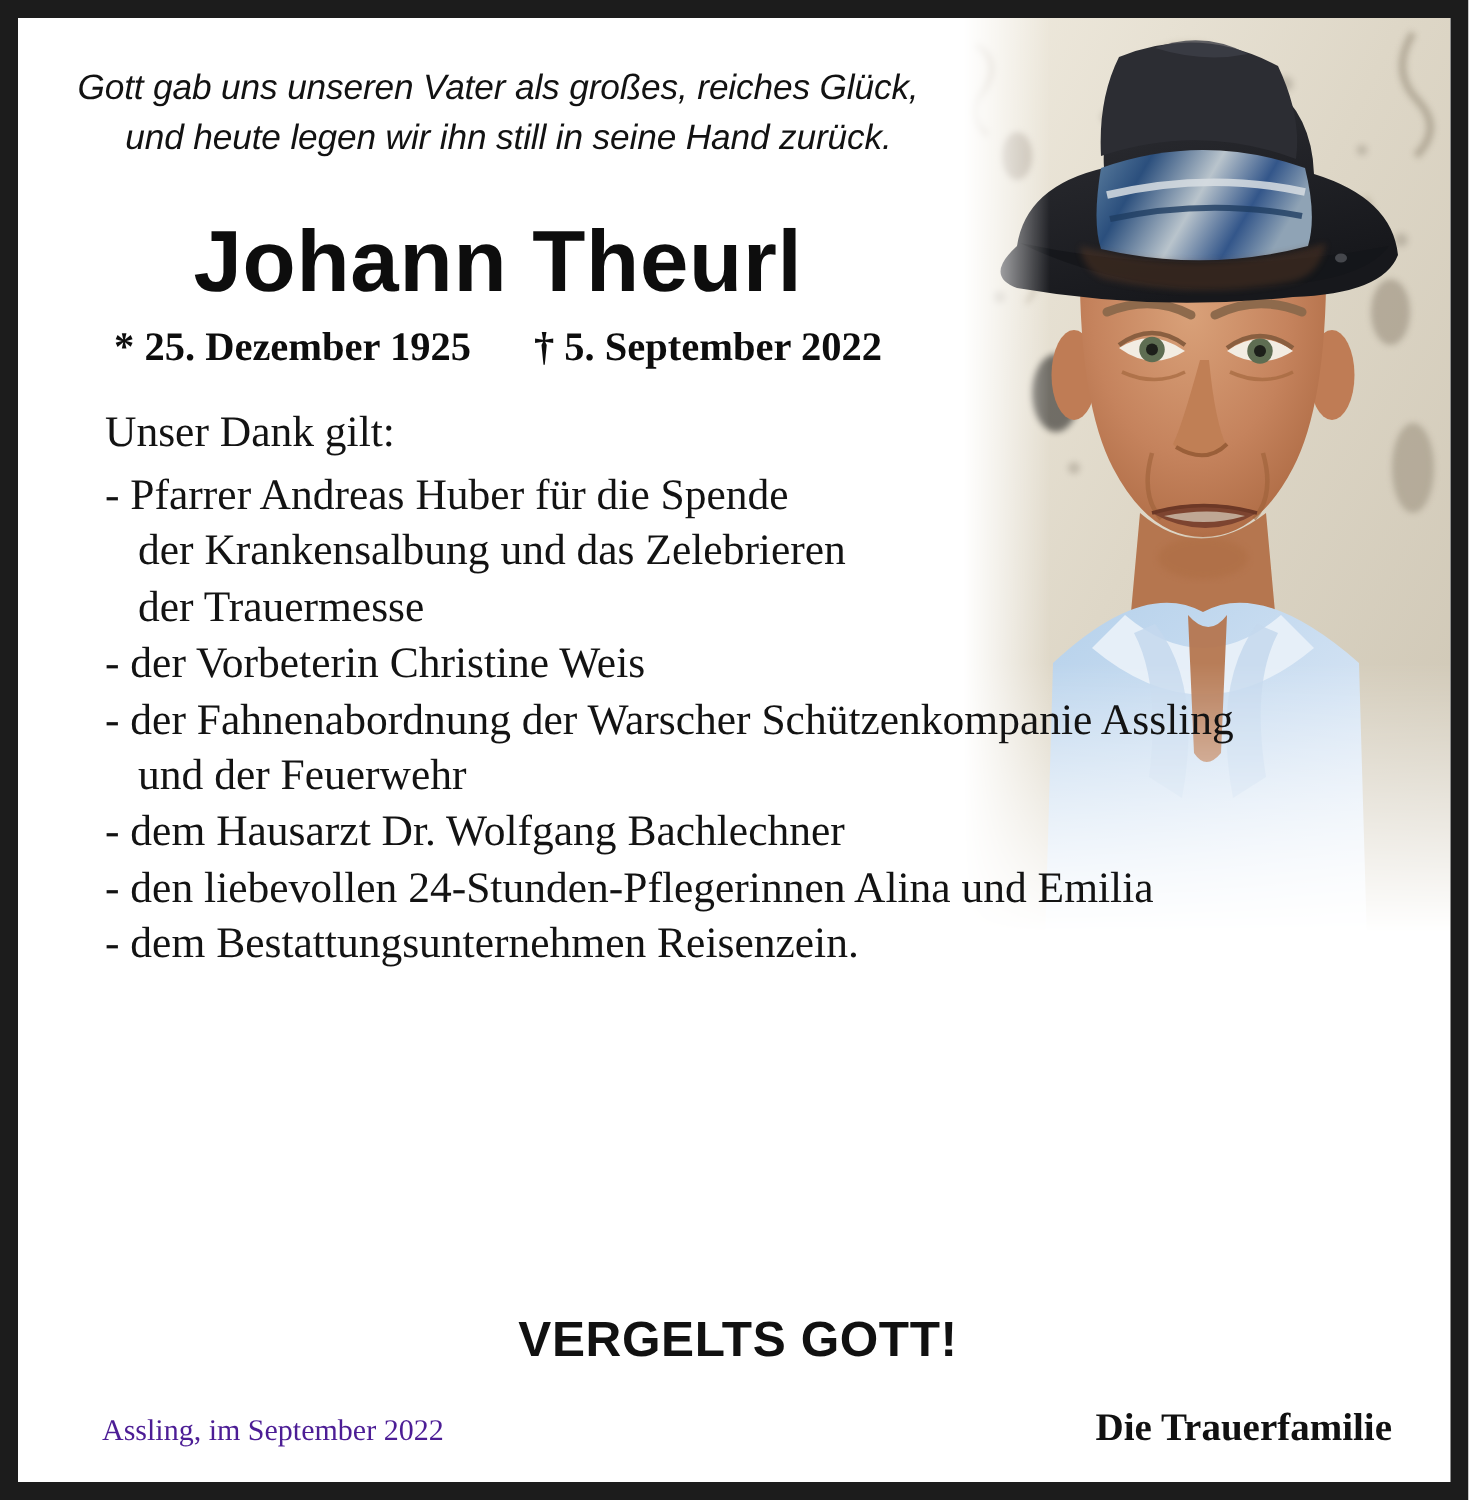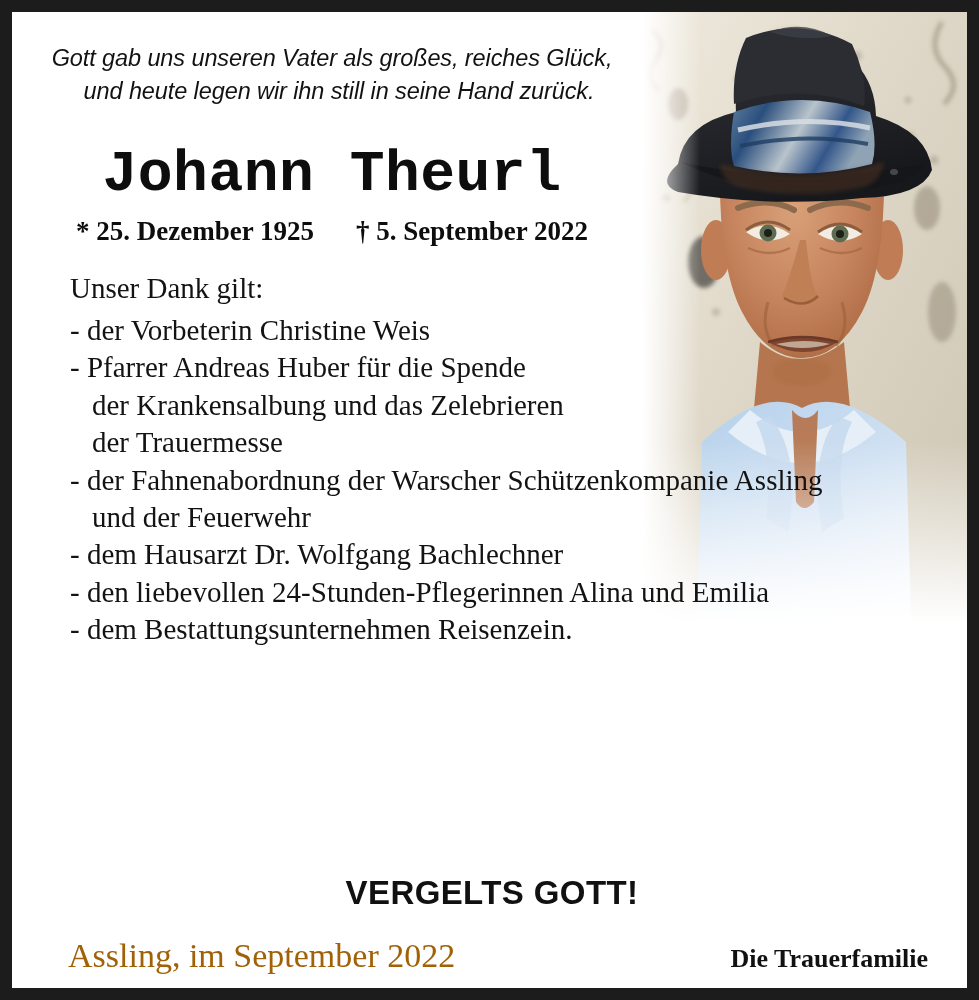--- a/index.html
+++ b/index.html
@@ -69,21 +69,21 @@
   }
   .epigraph span { display: block; }
   .epigraph .l2 { margin-left: 14px; }
 
   .deceased-name {
     position: absolute;
     left: 0;
     top: 132px;
     width: 640px;
     text-align: center;
-    font-family: Liberation Mono, monospace;
+    font-family: Liberation Sans, sans-serif;
     font-weight: bold;
     font-size: 58px;
     line-height: 62px;
     color: #0d0d0d;
     letter-spacing: 0.5px;
   }
 
   .life-dates {
     position: absolute;
     left: 0;
@@ -155,22 +155,22 @@
   .footer-row {
     position: absolute;
     left: 56px;
     top: 925px;
     width: 860px;
     display: flex;
     justify-content: space-between;
     align-items: baseline;
   }
   .footer-place {
-    font-size: 34px;
-    color: #a16207;
+    font-size: 20px;
+    color: #4c1d95;
   }
   .footer-family {
     font-size: 26px;
     font-weight: bold;
     color: #111111;
   }
 </style>
 </head>
 <body>
 
@@ -305,24 +305,24 @@
       <div class="deceased-name">Johann Theurl</div>
 
       <div class="life-dates">
         <span>* 25. Dezember 1925</span>
         <span>† 5. September 2022</span>
       </div>
 
       <div class="thanks-intro">Unser Dank gilt:</div>
 
       <ul id="thanks-list">
-        <li>- der Vorbeterin Christine Weis</li>
         <li>- Pfarrer Andreas Huber für die Spende
   der Krankensalbung und das Zelebrieren
   der Trauermesse</li>
+        <li>- der Vorbeterin Christine Weis</li>
         <li>- der Fahnenabordnung der Warscher Schützenkompanie Assling
   und der Feuerwehr</li>
         <li>- dem Hausarzt Dr. Wolfgang Bachlechner</li>
         <li>- den liebevollen 24-Stunden-Pflegerinnen Alina und Emilia</li>
         <li>- dem Bestattungsunternehmen Reisenzein.</li>
       </ul>
 
 
       <div class="vergelts">VERGELTS GOTT!</div>
 

